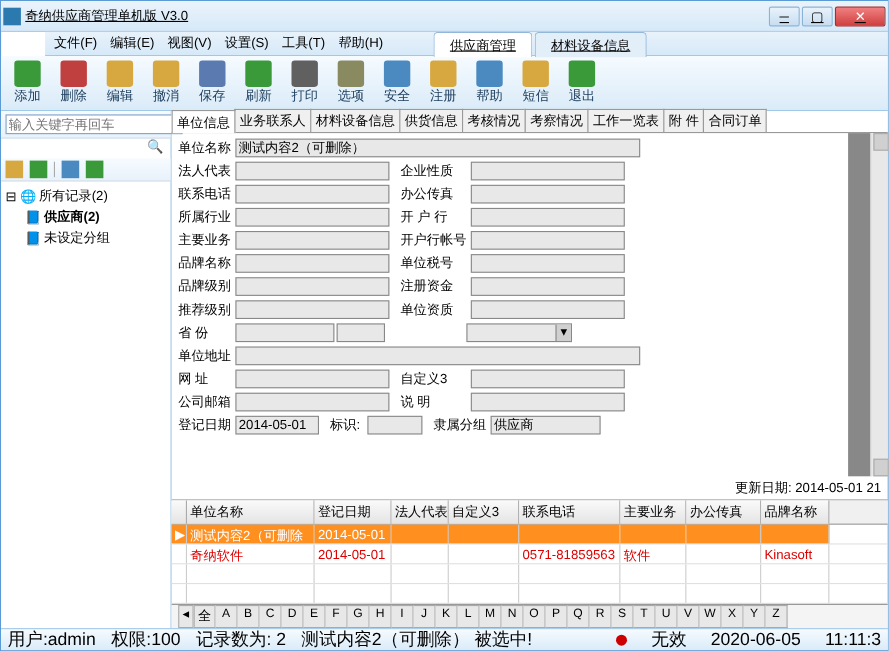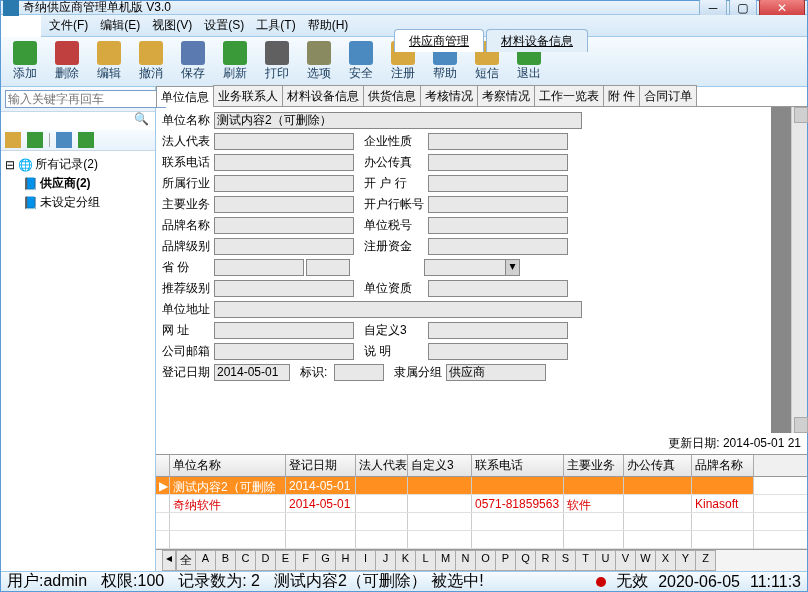--- a/index.html
+++ b/index.html
@@ -1,18 +1,18 @@
 <!DOCTYPE html>
 <html><head>
 <meta charset="utf-8">
 <style>
 * { box-sizing: border-box; margin: 0; padding: 0; font-family: "SimSun", "宋体", sans-serif; }
 body { background: #fff; width: 808px; height: 592px; overflow: hidden; font-size: 12px; }
 .window { border: 1px solid #5a9bd5; width: 808px; height: 592px; display: flex; flex-direction: column; }
-.titlebar { height: 14px; background: linear-gradient(#eaf3fb,#d6e9f8); display: flex; align-items: center; padding: 0 2px; border-bottom: 1px solid #a0c8e8; }
+.titlebar { height: 28px; background: linear-gradient(#eaf3fb,#d6e9f8); display: flex; align-items: center; padding: 0 2px; border-bottom: 1px solid #a0c8e8; text-decoration: underline; }
 .titlebar .ico { width: 16px; height: 16px; background: #2a7ab0; display:inline-block; }
 .titlebar .title { font-size: 12px; color: #000; margin-left: 4px; flex: 1; }
 .winbtns { display: flex; gap: 2px; }
 .winbtn { width: 28px; height: 18px; background: linear-gradient(#e8f2fb,#c8ddf0); border: 1px solid #8ab4d6; border-radius: 2px; display:flex; align-items:center; justify-content:center; }
 .winbtn.close { background: linear-gradient(#f08080,#d04040); border-color:#a03030; color:#fff; width:46px; }
 .menubar { height: 22px; background: linear-gradient(#e8f2fb,#d6e9f8); display: flex; align-items: center; padding: 0 4px; gap: 4px; border-bottom: 1px solid #a0c8e8; margin-left: 40px; }
 .menubar .menu { padding: 2px 4px; cursor: pointer; }
 .toptabs { display:flex; position:absolute; top:29px; left:392px;text-decoration:underline; }
 .toptab { padding: 3px 14px 2px 14px; border: 1px solid #93b7d8; border-bottom:none; border-radius: 4px 4px 0 0; margin-left:2px; background:#e2eef8;}
 .toptab.active { background:#fff; }
@@ -56,21 +56,21 @@
 .gh div { background:linear-gradient(#fafafa,#e4e4e4); border-right-color:#aaa;}
 .gr { display:flex; height:18px; border-bottom:1px solid #e0e0e0;}
 .gr.sel div { background:#ff9020; color:#fff; }
 .gr.red div { color:#d00; }
 .c-hdl{width:14px;} .c0{width:116px;} .c1{width:70px;} .c2{width:52px;} .c3{width:64px;} .c4{width:92px;} .c5{width:60px;} .c6{width:68px;} .c7{width:62px;}
 .alpha { display:flex; border-top:1px solid #999; padding-left:6px; background:#f4f4f4; align-items:stretch;}
 .alpha .lar{width:14px;text-align:center;border:1px solid #aaa;background:#e8e8e8;}
 .alpha .all{padding:1px 3px;border:1px solid #aaa;background:#e8e8e8;}
 .alpha span.l { width:20px; text-align:center; border:1px solid #aaa; border-left:none; background:#e8e8e8; font-size:11px; padding:1px 0;}
 .status { height:20px; background:linear-gradient(#f6fbff,#daebf8); border-top:1px solid #a0c8e8; display:flex; align-items:center; padding:0 6px; font-size:16px; gap:14px;}
-.status .r { margin-left:auto; display:flex; gap:10px; align-items:center;}
+.status .r { margin-left:auto; display:flex; gap:22px; align-items:center;}
 .ico-s { width:10px;height:10px;display:inline-block;background:#c00;border-radius:50%;}
 </style>
 </head>
 <body>
 
 <div class="window">
   <div class="titlebar">
     <span class="ico"></span>
     <span class="title">奇纳供应商管理单机版 V3.0</span>
     <div class="winbtns">
@@ -227,35 +227,35 @@
               <input class="inp w1" style="">
             </div>
           <div class="row">
               <label>品牌级别</label>
               <input class="inp w1" style="">
               <span class="gap"></span>
               <label style="width:64px">注册资金</label>
               <input class="inp w1" style="">
             </div>
           <div class="row">
+              <label>推荐级别</label>
+              <input class="inp w1" style="">
+              <span class="gap"></span>
+              <label style="width:64px">单位资质</label>
+              <input class="inp w1" style="">
+            </div>
+          <div class="row">
               <label>省    份</label>
               <input class="inp" style="width: 90px;">
               <input class="inp" style="width: 44px; margin-left: 2px;">
               <span class="gap"></span>
               <label style="width:64px"></label>
               <div class="combo">
                 <div class="arr">▾</div>
               </div>
-            </div>
-          <div class="row">
-              <label>推荐级别</label>
-              <input class="inp w1" style="">
-              <span class="gap"></span>
-              <label style="width:64px">单位资质</label>
-              <input class="inp w1" style="">
             </div>
           <div class="row full">
               <label>单位地址</label>
               <input class="inp" style="width: 368px;">
             </div>
           <div class="row">
               <label>网    址</label>
               <input class="inp w1" style="">
               <span class="gap"></span>
               <label style="width:64px">自定义3</label>

